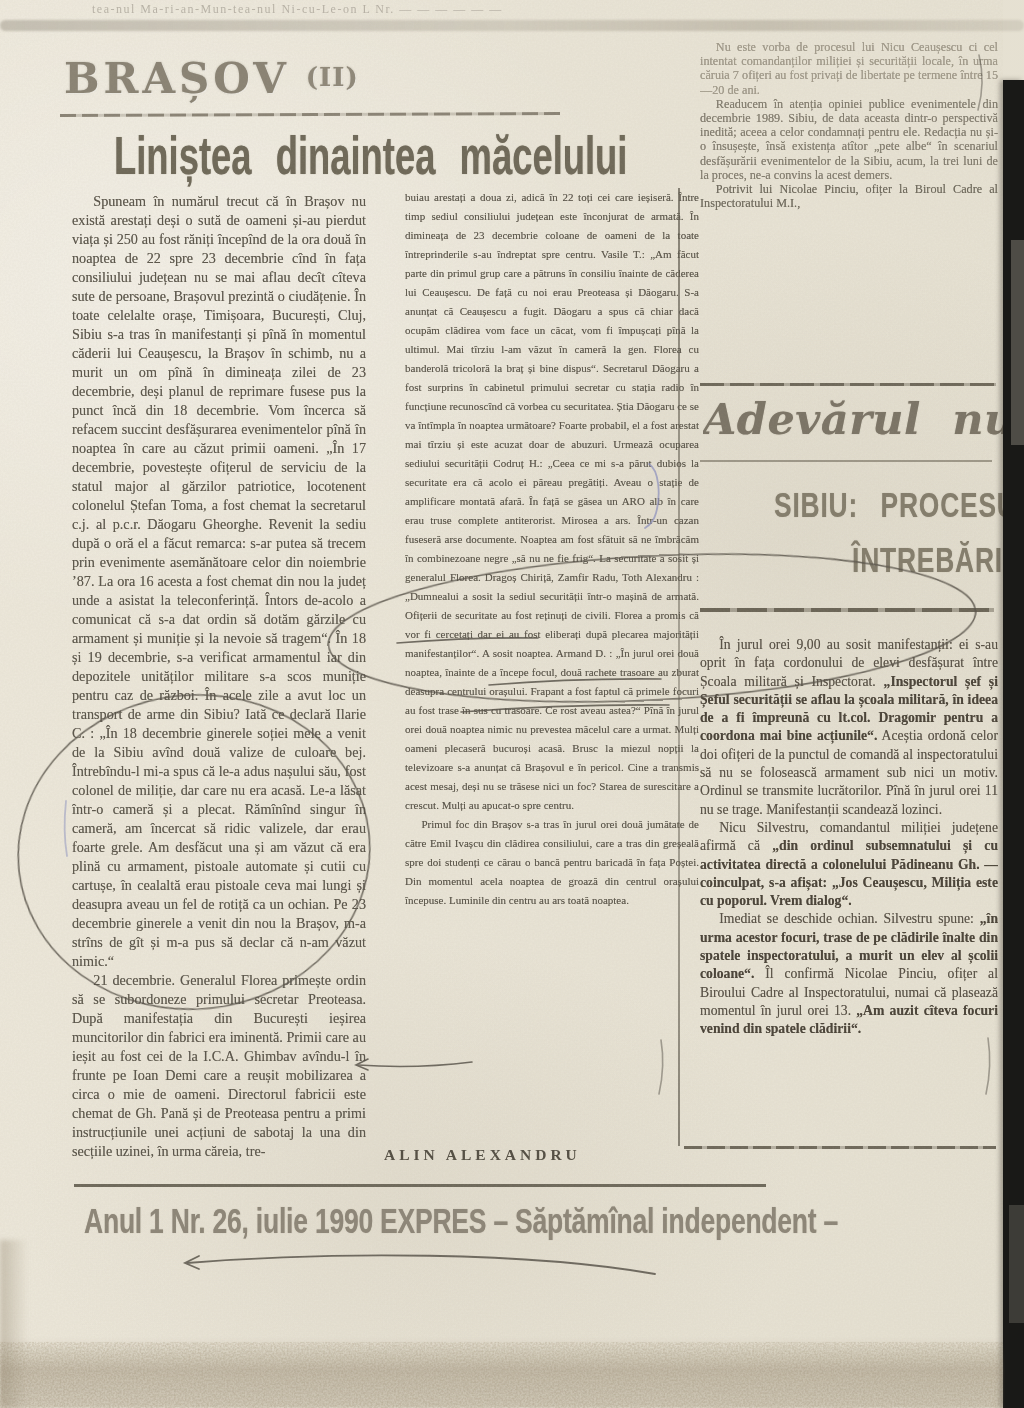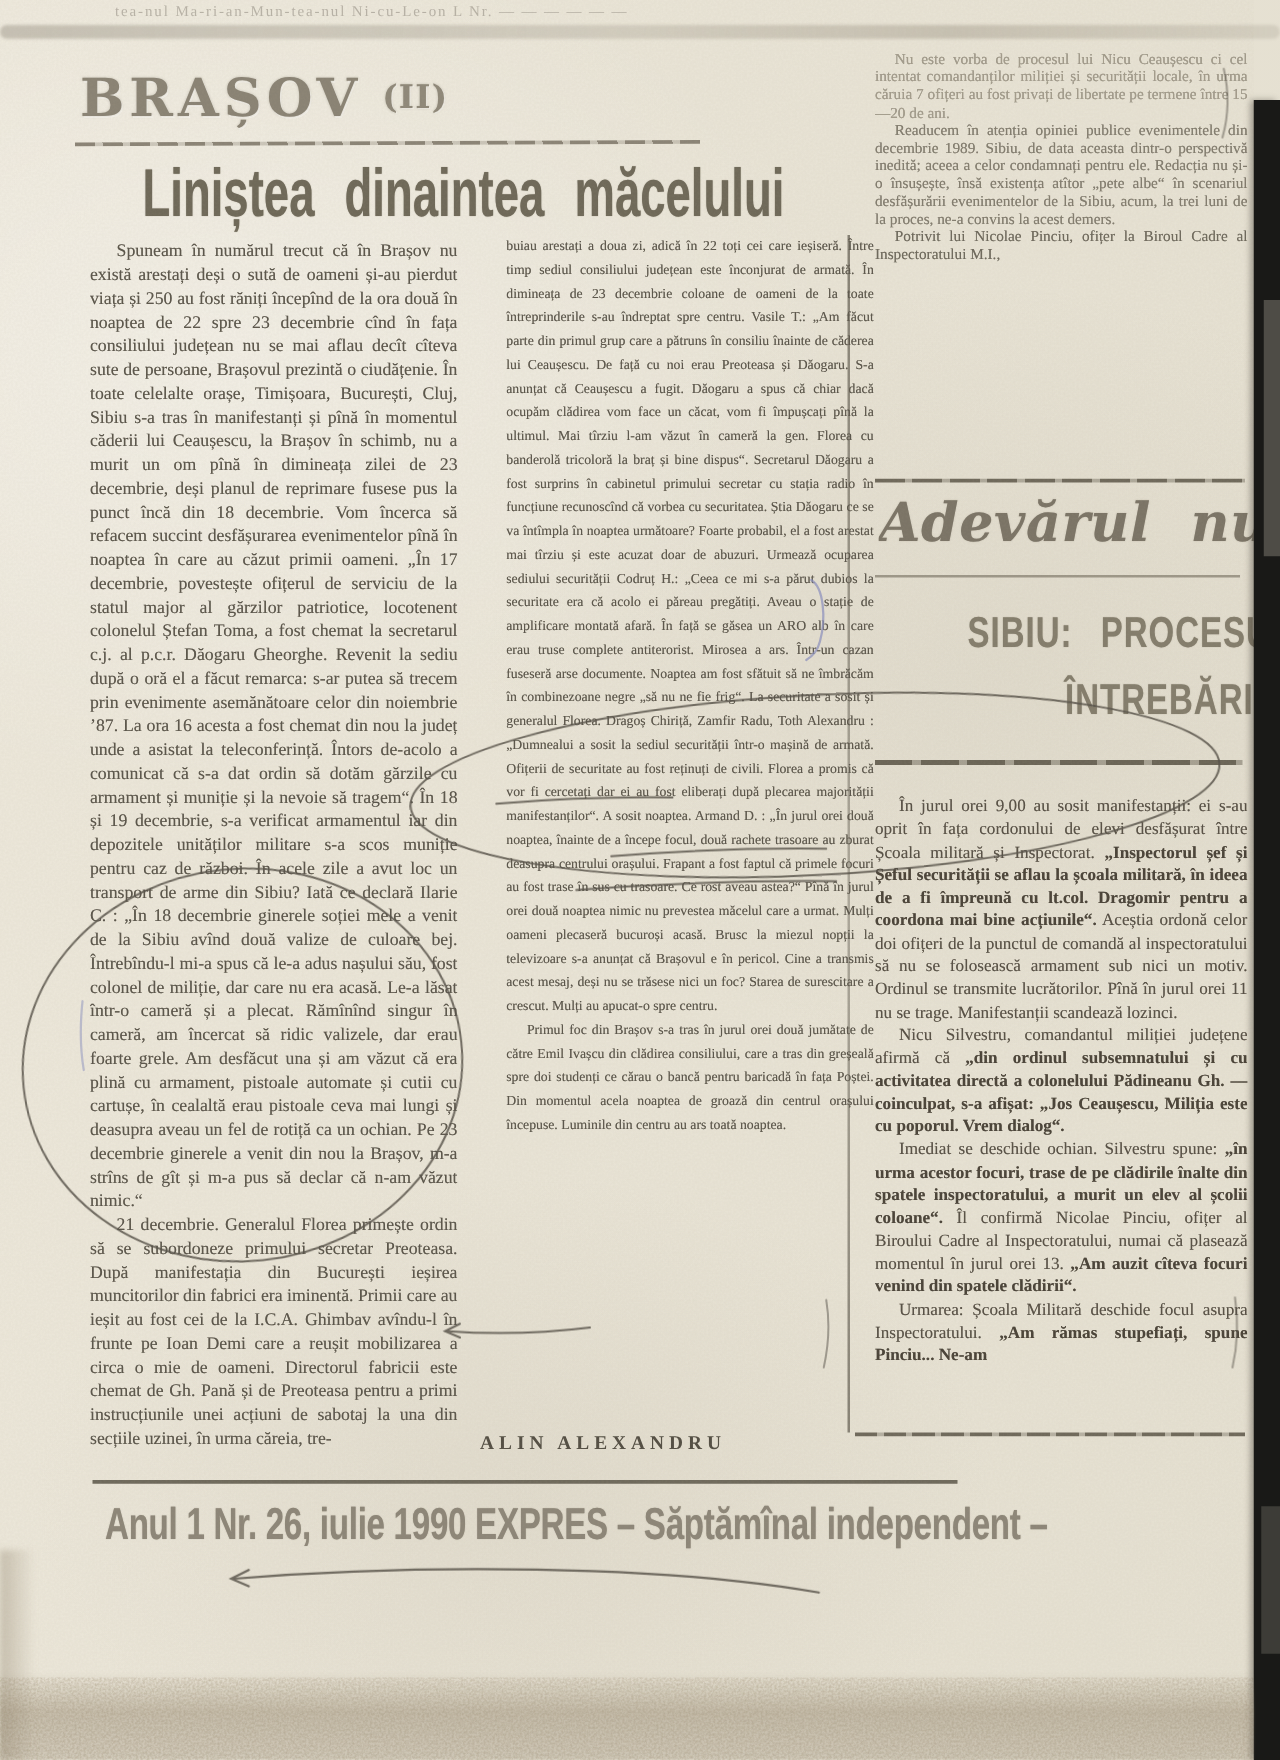--- a/index.html
+++ b/index.html
@@ -118,21 +118,20 @@
   <h2 class="adev" style="margin:0;">Adevărul nu f</h2>
   <div class="rule r2"></div>
   <div class="sub sub1">SIBIU:  PROCESUL</div>
   <div class="sub sub2">ÎNTREBĂRILE</div>
   <div class="rule r3"></div>
 
   <section class="col col3body">
     <p><span>În jurul orei 9,00 au sosit manifestanții: ei s-au oprit în fața cordonului de elevi desfășurat între Școala militară și Inspectorat. </span><b>„Inspectorul șef și Șeful securității se aflau la școala militară, în ideea de a fi împreună cu lt.col. Dragomir pentru a coordona mai bine acțiunile“.</b><span> Aceștia ordonă celor doi ofițeri de la punctul de comandă al inspectoratului să nu se folosească armament sub nici un motiv. Ordinul se transmite lucrătorilor. Pînă în jurul orei 11 nu se trage. Manifestanții scandează lozinci.</span></p>
     <p><span>Nicu Silvestru, comandantul miliției județene afirmă că </span><b>„din ordinul subsemnatului și cu activitatea directă a colonelului Pădineanu Gh. — coinculpat, s-a afișat: „Jos Ceaușescu, Miliția este cu poporul. Vrem dialog“.</b></p>
     <p><span>Imediat se deschide ochian. Silvestru spune: </span><b>„în urma acestor focuri, trase de pe clădirile înalte din spatele inspectoratului, a murit un elev al școlii coloane“.</b><span> Îl confirmă Nicolae Pinciu, ofițer al Biroului Cadre al Inspectoratului, numai că plasează momentul în jurul orei 13. </span><b>„Am auzit cîteva focuri venind din spatele clădirii“.</b></p>
-    <p><span>Urmarea: Școala Militară deschide focul asupra Inspectoratului. </span><b>„Am rămas stupefiați, spune Pinciu... Ne-am</b></p>
   </section>
 
   <div class="rule r4"></div>
 
   <div class="footer-rule"></div>
   <div class="footer">Anul 1 Nr. 26, iulie 1990 EXPRES – Săptămînal independent –</div>
 
   <svg class="overlay" width="1024" height="1408" viewBox="0 0 1024 1408">
     <defs>
       <filter id="grainF" x="-5%" y="-5%" width="110%" height="110%">

